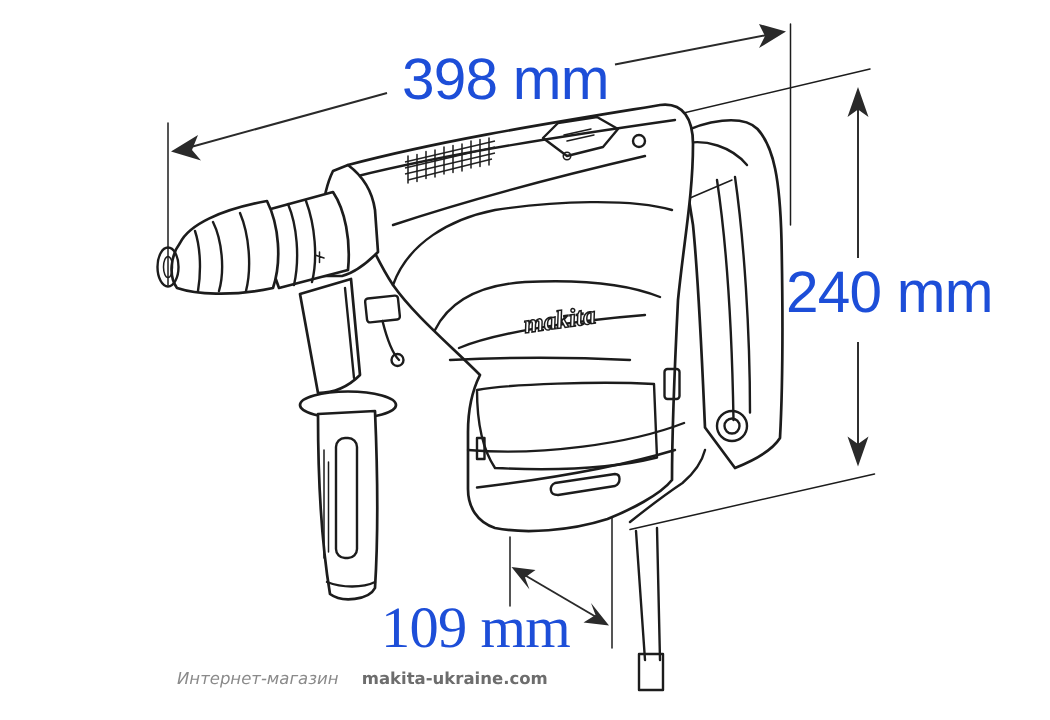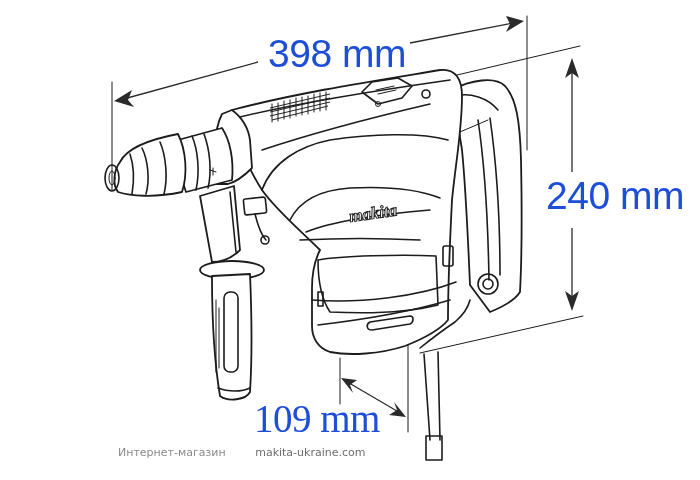--- a/index.html
+++ b/index.html
@@ -1,24 +1,24 @@
 <!DOCTYPE html>
 <html><head>
 <meta charset="utf-8">
 <style>
   html, body { margin:0; padding:0; background:#ffffff; }
   body { width:700px; height:480px; overflow:hidden; position:relative; font-family:"Liberation Sans", sans-serif; }
   #canvas { position:absolute; left:0; top:0; width:700px; height:480px; }
   .dim-label { position:absolute; font-family:"Liberation Sans", sans-serif; color:#1d4ed8; font-size:39px; letter-spacing:-0.5px; white-space:nowrap; line-height:1; }
   #dim-length { left:268px; top:34px; }
-  #dim-height { left:546px; top:176px; }
+  #dim-height { left:524px; top:176px; }
   #dim-depth  { left:254px; top:399px;font-family:Liberation Serif, serif; }
   #footer { position:absolute; left:118px; top:446px; font-family:"DejaVu Sans", sans-serif; font-size:11px; white-space:nowrap; }
-  #footer .shop { color:#8a8a8a; margin-right:26px; }
-  #footer .site { color:#6d6d6d; font-weight:normal;margin-top:12px; }
+  #footer .shop { color:#8a8a8a; margin-right:12px;font-style:italic; }
+  #footer .site { color:#6d6d6d; font-weight:bold;margin-top:12px; }
   svg .ln { fill:none; stroke:#1c1c1c; stroke-width:1.6; stroke-linecap:round; stroke-linejoin:round; }
   svg .thin { fill:none; stroke:#1c1c1c; stroke-width:1; stroke-linecap:round; }
   svg .body { fill:#ffffff; stroke:#1c1c1c; stroke-width:1.8; stroke-linejoin:round; }
   svg .arrow { fill:#2a2a2a; stroke:none; }
   svg .dimline { fill:none; stroke:#2a2a2a; stroke-width:1.3; }
   svg .vent { stroke:#222; stroke-width:1; }
 </style>
 </head>
 <body>
 

